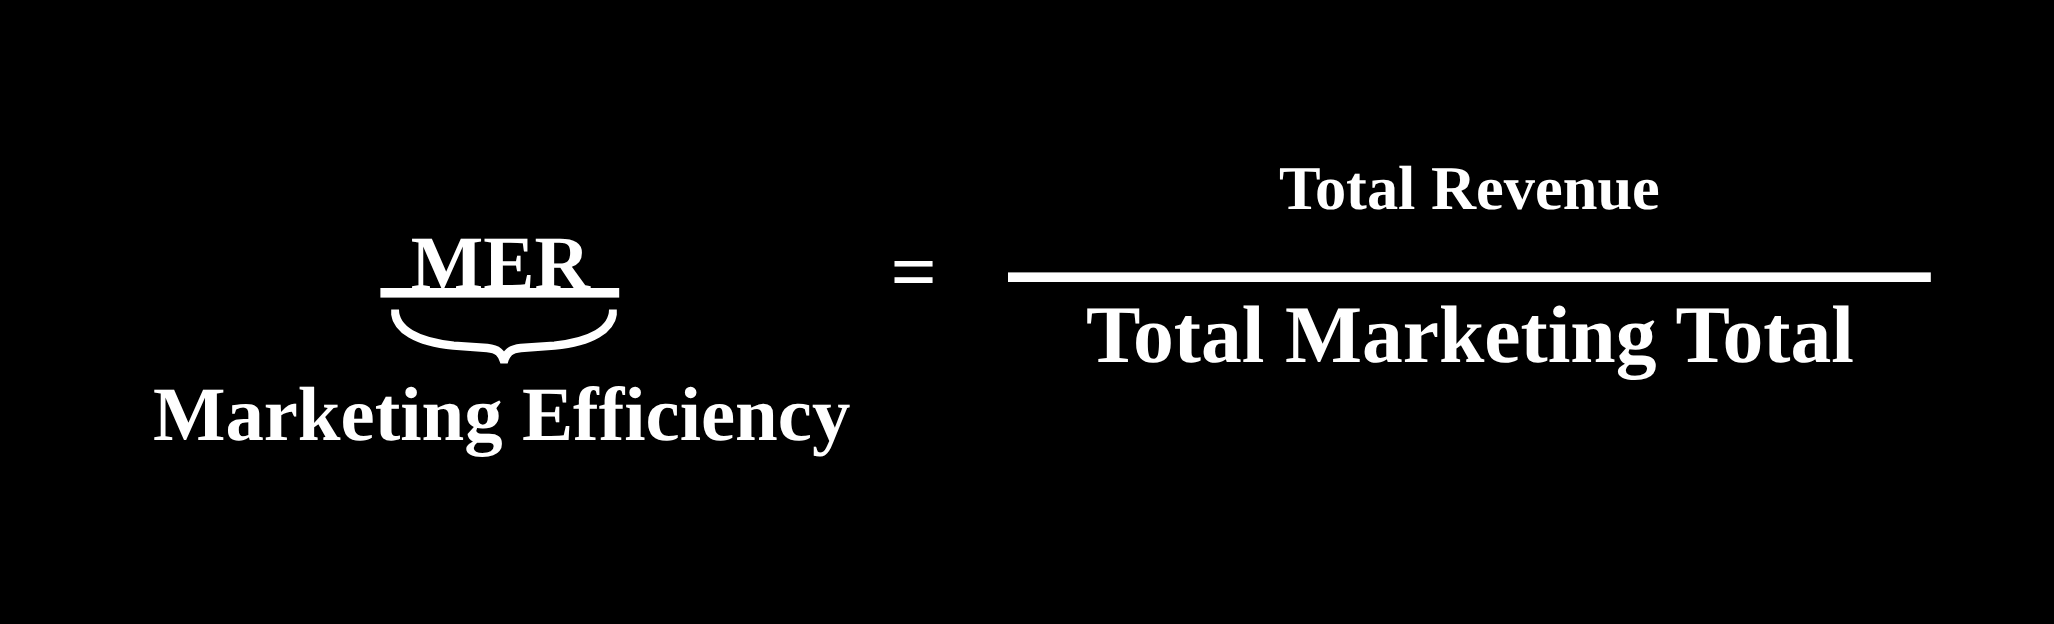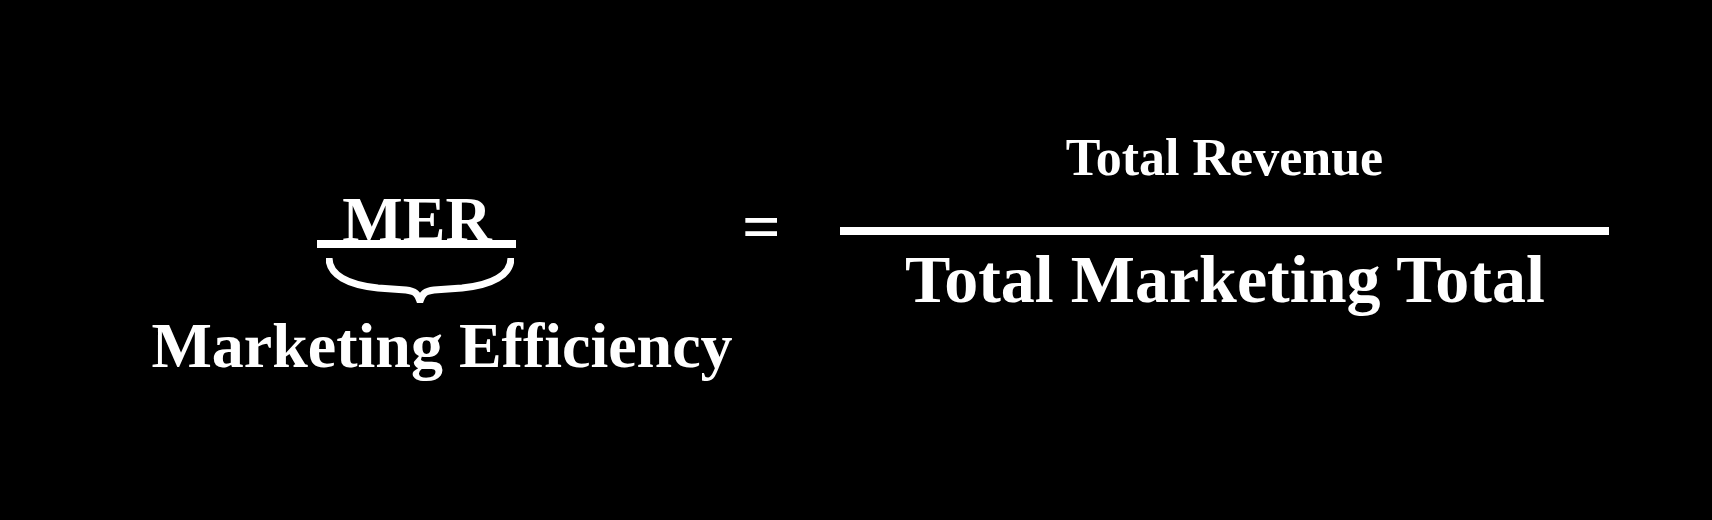--- a/index.html
+++ b/index.html
@@ -31,21 +31,20 @@
   .mer-underline {
     left: 317px; top: 240px; width: 199px; height: 8px;
     background: #ffffff;
   }
   .underbrace {
     left: 326px; top: 255px; width: 188px; height: 48px;
   }
   .annotation {
     left: 90px; top: 314px; width: 656px;
     font-size: 64px;
-    margin-left: 24px;
   }
   .equals {
     left: 742px; top: 192px;
     font-size: 68px;
   }
   .numerator {
     left: 840px; top: 132px; width: 769px;
     font-size: 52px;
   }
   .fraction-bar {

